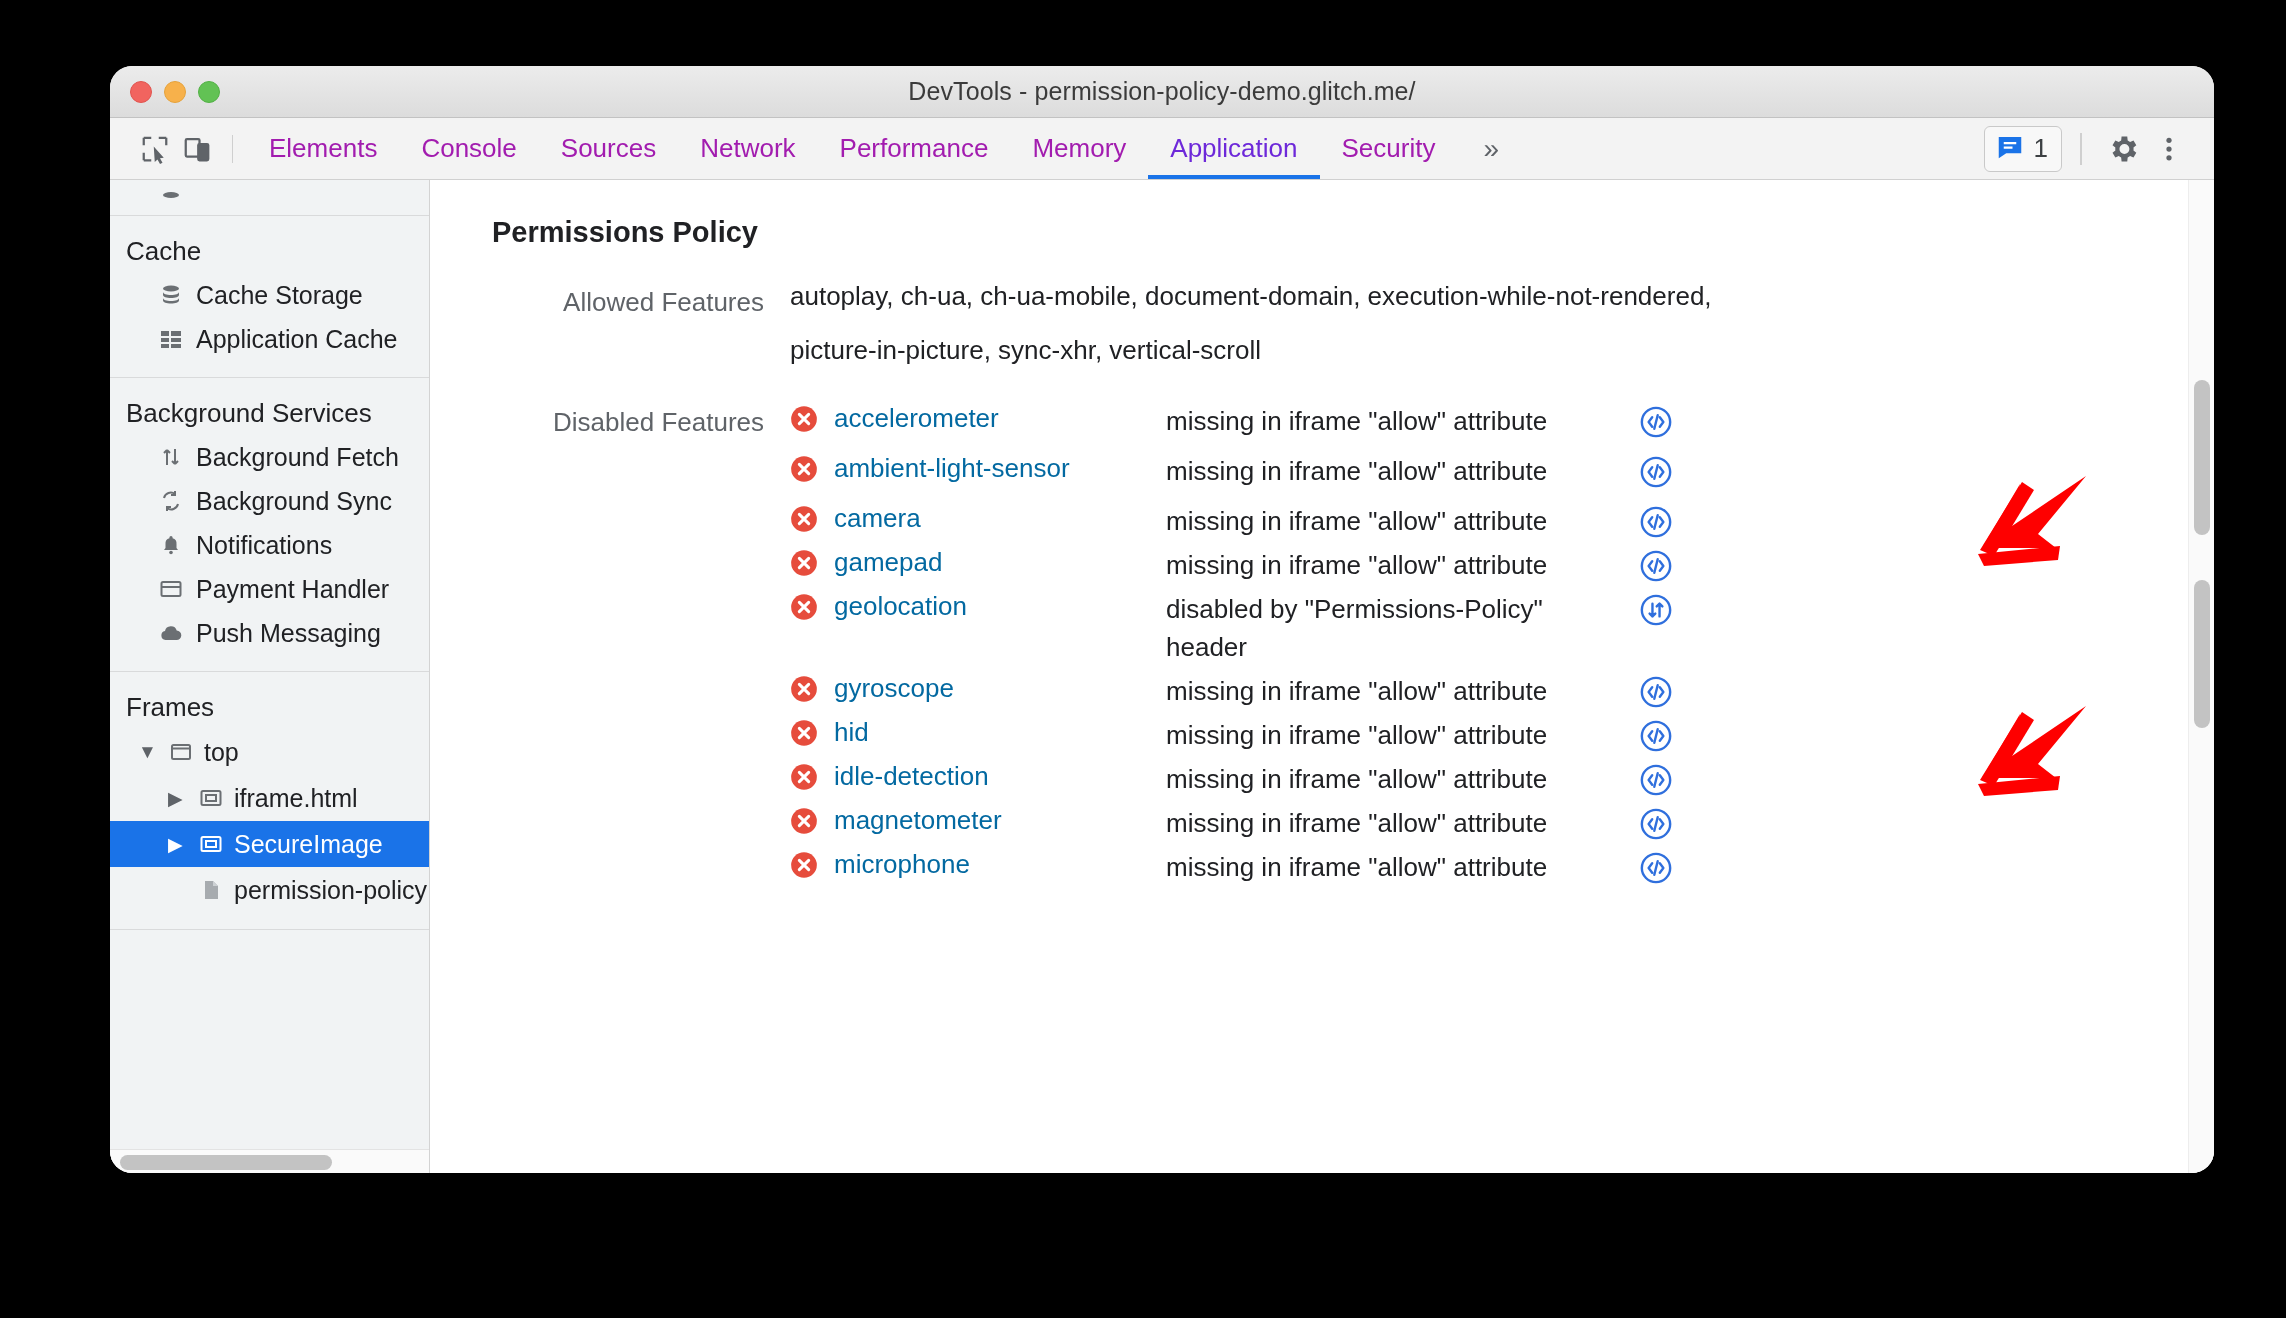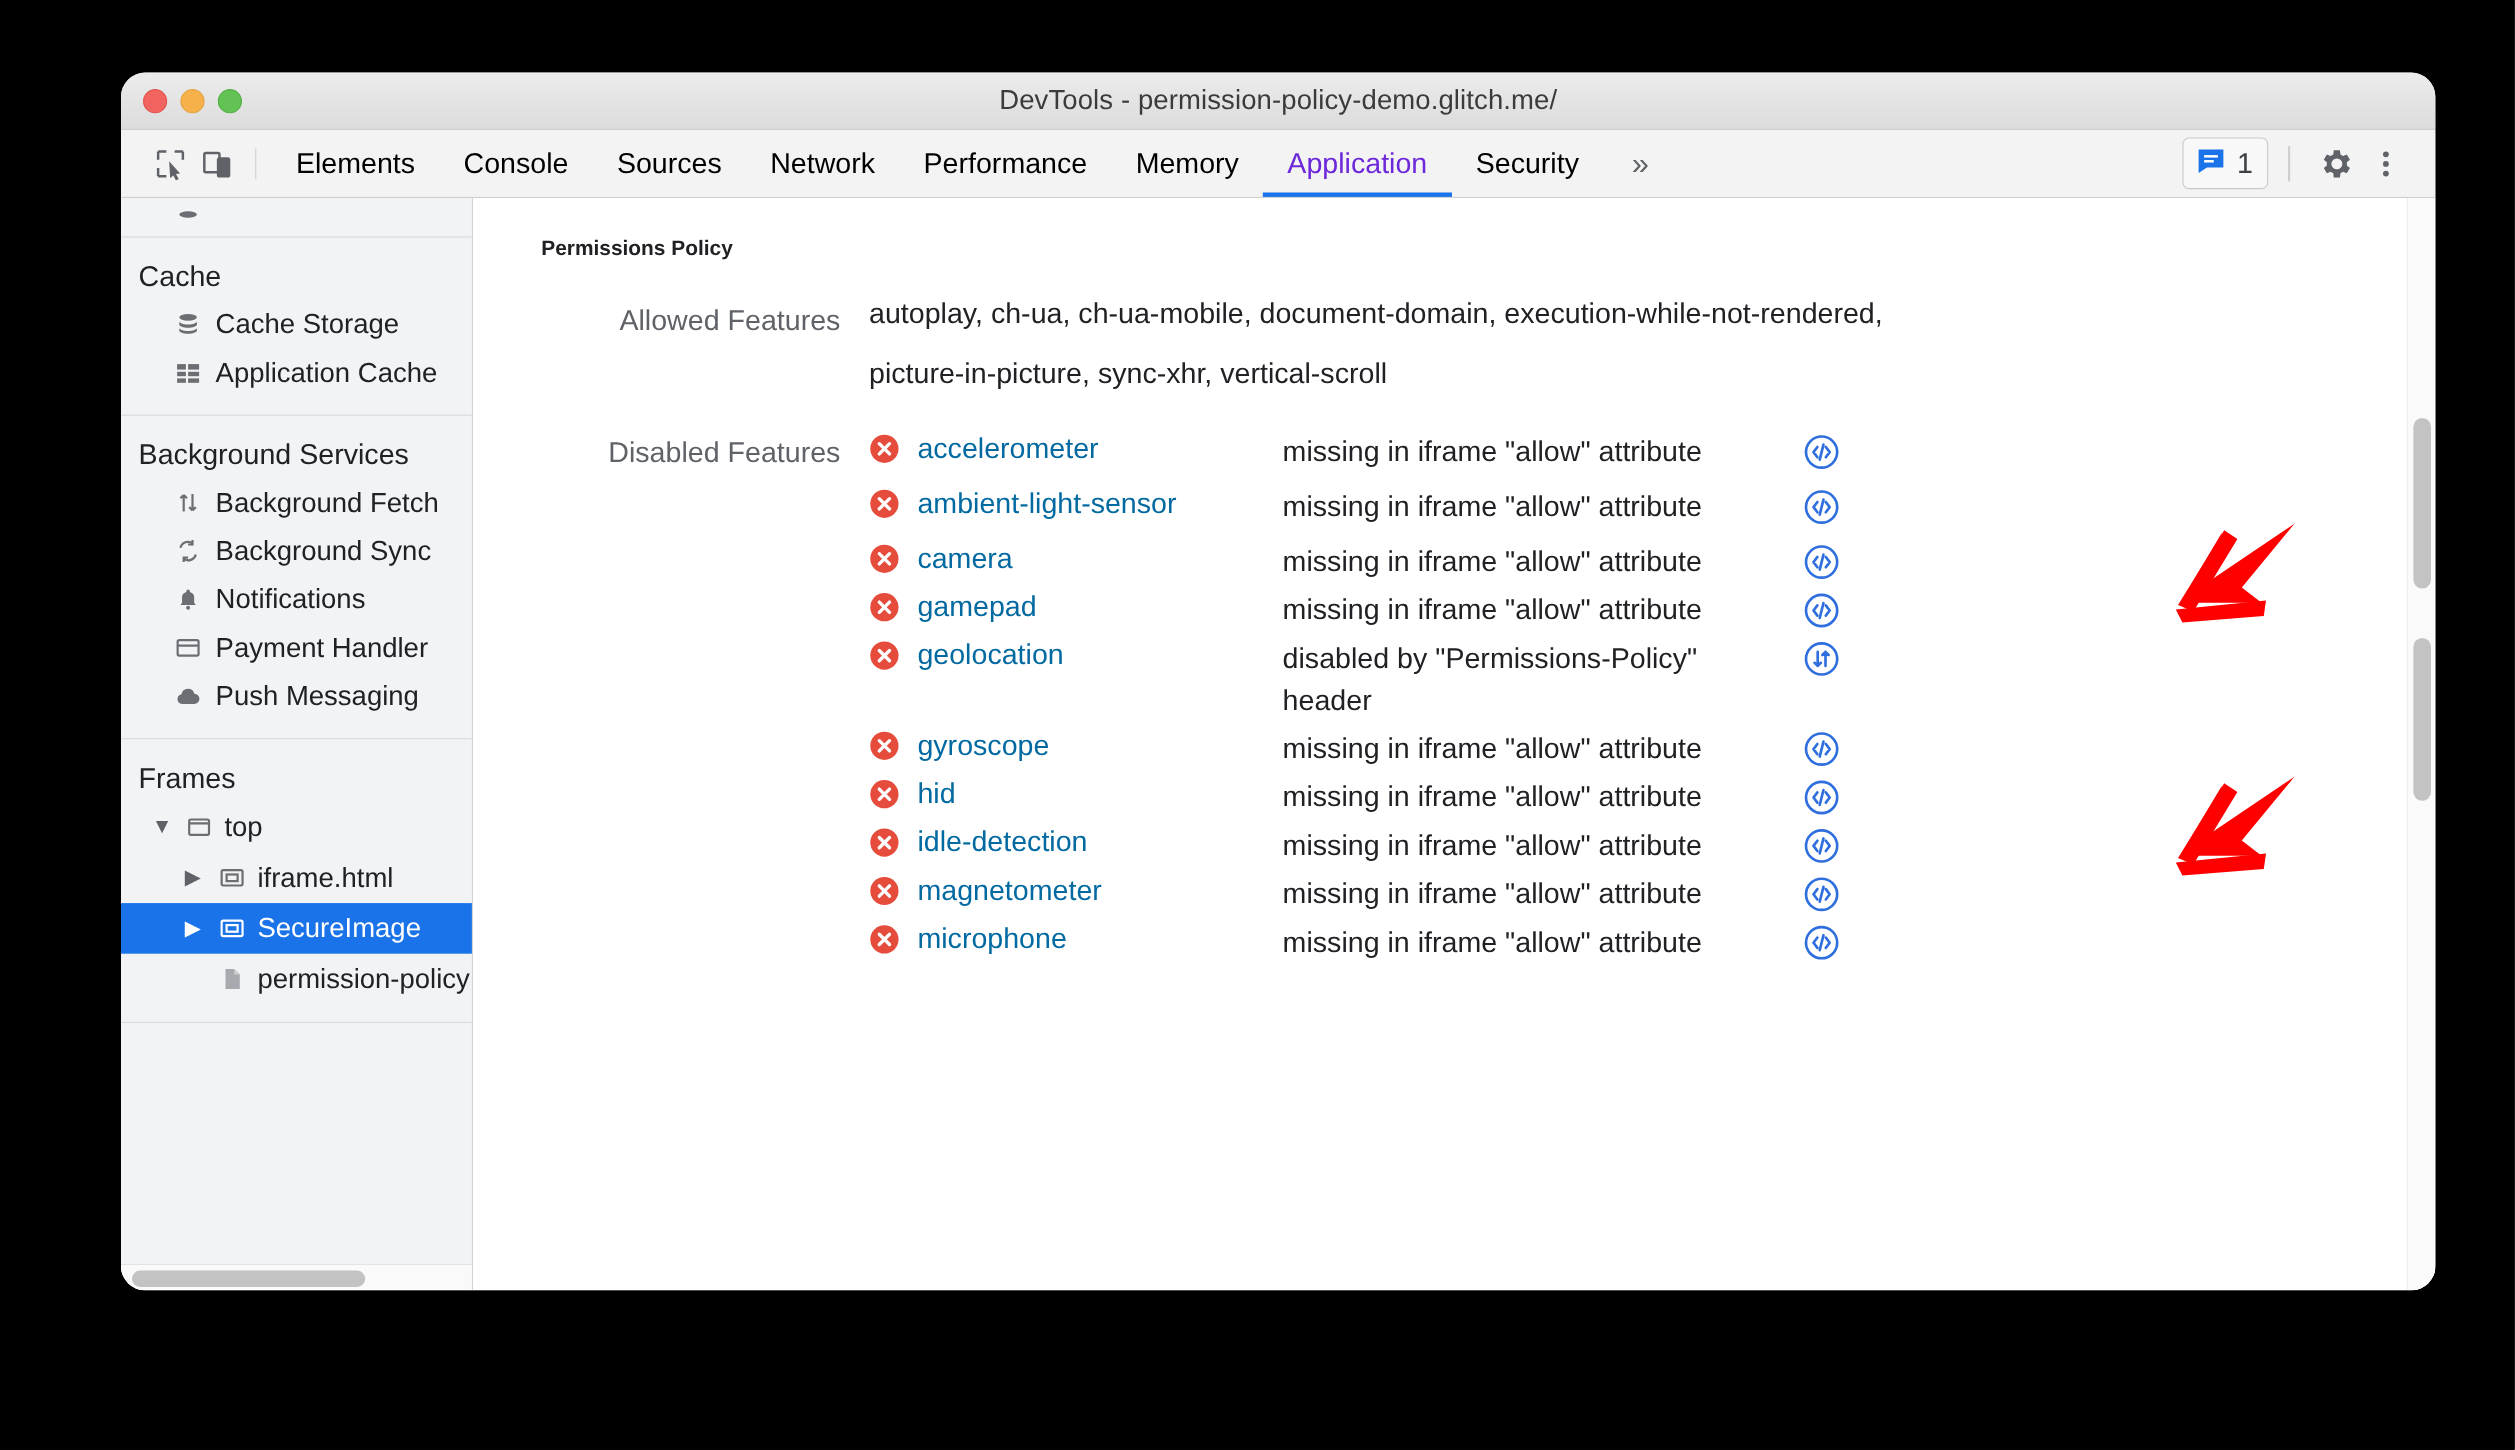--- a/index.html
+++ b/index.html
@@ -52,21 +52,21 @@
     width: 42px; height: 42px;
     display: flex; align-items: center; justify-content: center;
     color: #5f6368;
   }
   .tb-sep { width: 1px; height: 28px; background: #cfcfcf; margin: 0 14px; }
   .tabs { display: flex; align-items: center; height: 100%; }
   .tab {
     height: 100%;
     display: flex; align-items: center;
     padding: 0 22px;
-    font-size: 26px; color: #000000;
+    font-size: 26px; color: #a21caf;
     position: relative; white-space: nowrap;
   }
   .tab.active { color: #6d28d9; }
   .tab.active::after {
     content: ""; position: absolute;
     left: 0; right: 0; bottom: 0; height: 4px; background: #1a73e8;
   }
   .spacer { flex: 1; }
   .chev { color: #5f6368; font-size: 28px; padding: 0 26px; }
   .msg-badge {
@@ -118,21 +118,21 @@
   .sb-hthumb {
     position: absolute; left: 10px; top: 5px;
     width: 212px; height: 15px; border-radius: 8px; background: #c3c3c3;
   }
 
   
   .main {
     flex: 1; background: #fff; position: relative; overflow: hidden;
   }
   .panel-title {
-    font-size: 19px; font-weight: bold; color: #202124;
+    font-size: 29px; font-weight: bold; color: #202124;
     padding: 36px 0 0 62px;
   }
   .pp-table { margin-top: 34px; width: 100%; }
   .pp-row { display: flex; }
   .pp-label {
     width: 360px; flex: none; text-align: right;
     font-size: 26px; color: #5f6368;
     padding-right: 26px; padding-top: 4px;
   }
   .pp-allowed-lines { font-size: 26px; color: #202124; }

